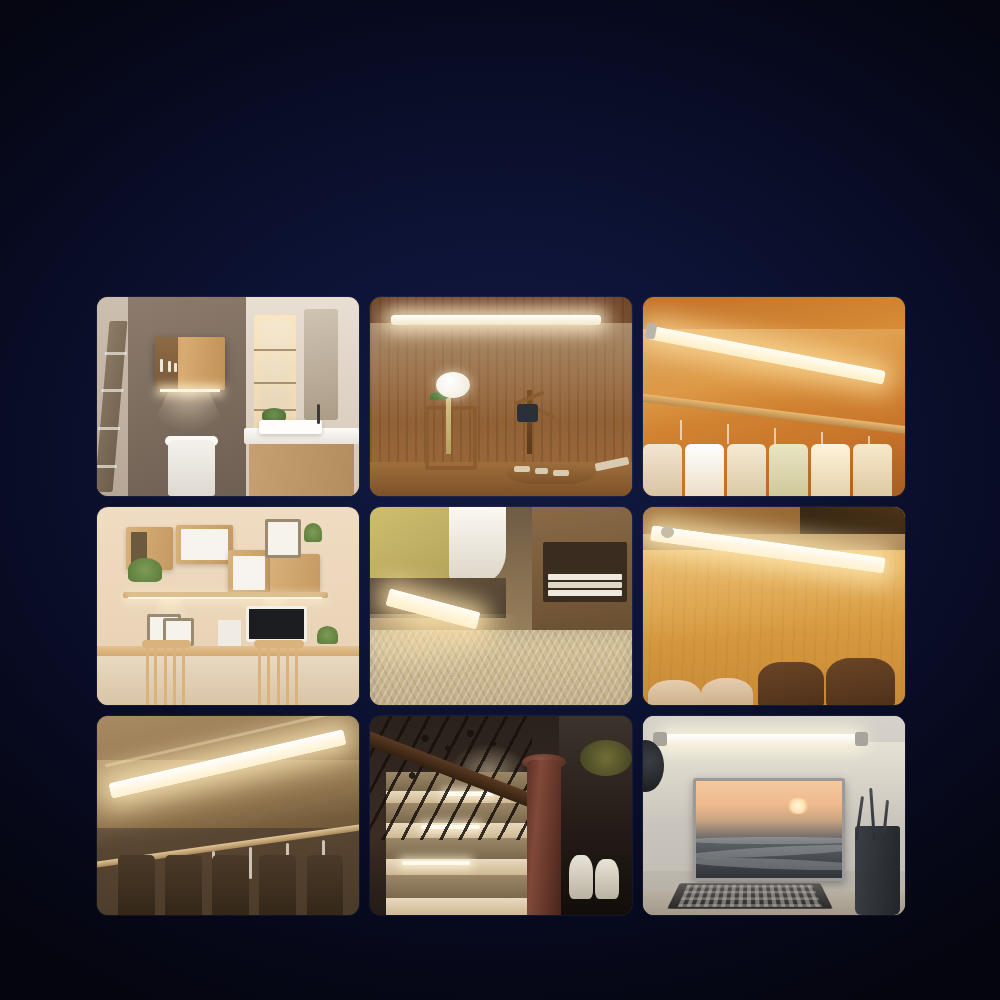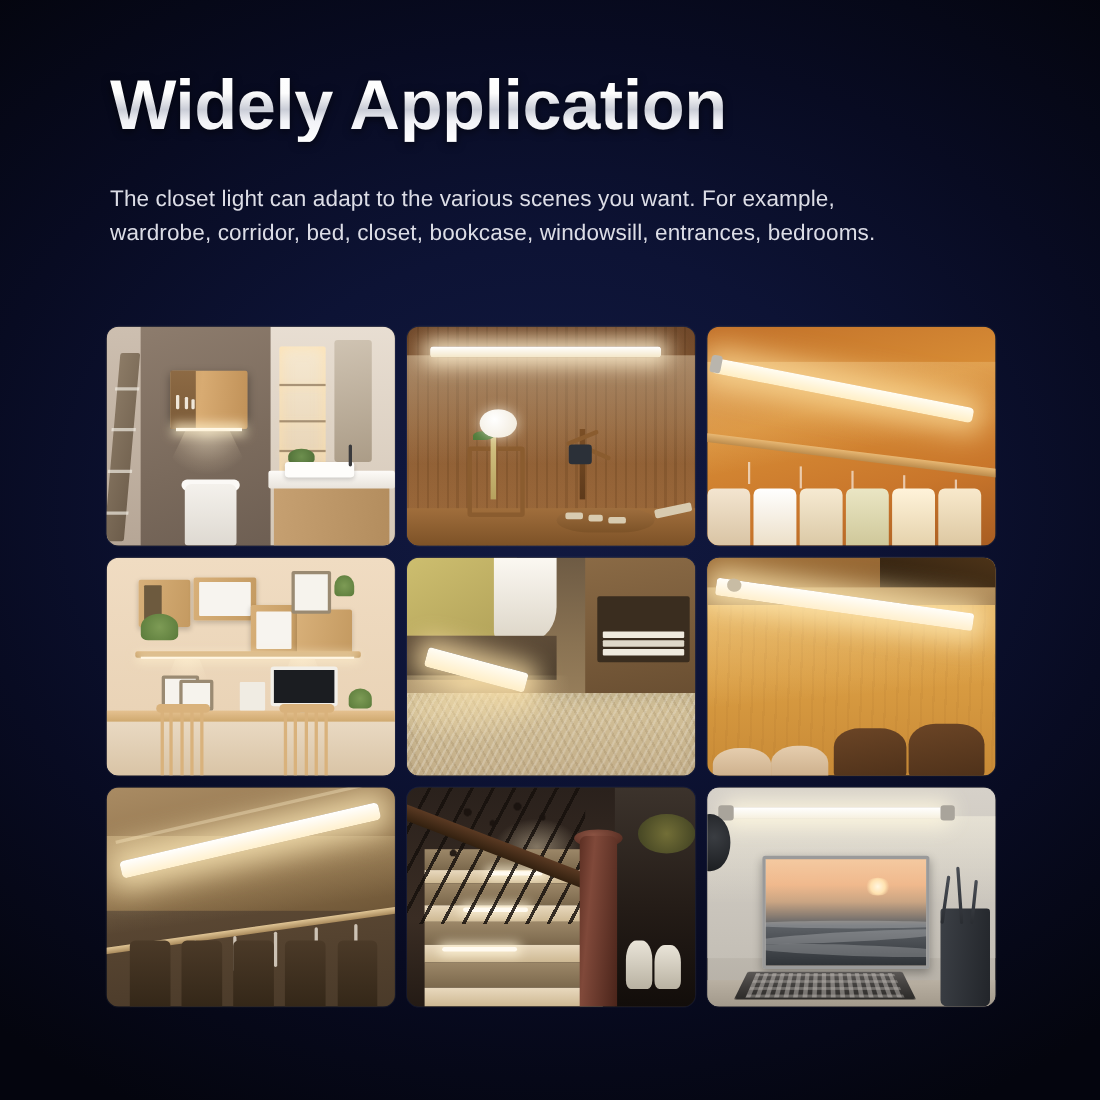--- a/index.html
+++ b/index.html
@@ -316,22 +316,20 @@
   .c9 .pen { position:absolute; width:3px;
     background:linear-gradient(180deg,#4a4e55,#2a2d32); border-radius:2px; }
   .c9 .desk { left:0; top:88%; width:100%; height:12%;
     background:linear-gradient(180deg,#b9b0a2,#a2998b); }
 </style>
 </head>
 <body>
 
 <div id="poster">
 
-  <h1 class="headline">Widely Application</h1>
-  <p class="subhead">The closet light can adapt to the various scenes you want. For example, wardrobe, corridor, bed, closet, bookcase, windowsill, entrances, bedrooms.</p>
 
   <div id="grid">
 
     <div class="cell">
       <div class="scene c1">
         <div class="abs wall-l"></div>
           <div class="abs wall-m"></div>
           <div class="abs wall-r"></div>
         <div class="abs ladder">
           <div class="ladder-rung" style="top:18%"></div>

